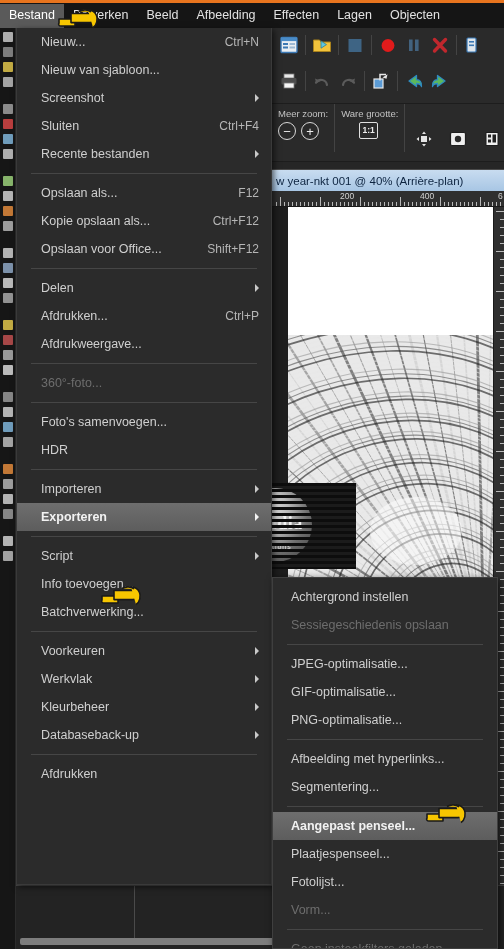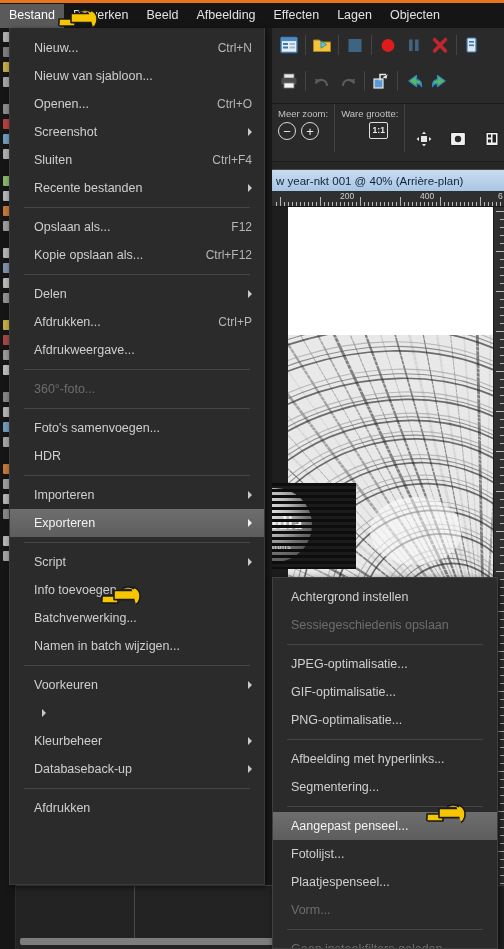--- a/index.html
+++ b/index.html
@@ -30,38 +30,38 @@
   
   .toolstrip {
     position:absolute; left:0; top:28px; width:16px; height:921px;
     background:#161616; border-right:1px solid #2c2c2c;
     display:flex; flex-direction:column; align-items:center; padding-top:4px; gap:5px;
   }
   .toolstrip .tool { width:10px; height:10px; border-radius:1px; opacity:.85; }
 
   
   .menu-panel {
-    position:absolute; left:9px; top:28px; width:256px; height:857px;
+    position:absolute; left:16px; top:28px; width:256px; height:857px;
     background:#2b2b2b; border:1px solid #3a3a3a; border-top:none;
     box-shadow:2px 2px 6px rgba(0,0,0,.6);
-    padding:6px 0 4px 0;
+    padding:0 0 4px 0;
   }
   .mrow {
     position:relative; height:28px; display:flex; align-items:center;
     padding:0 10px 0 24px; font-size:12.5px; color:#cfcfcf; cursor:default;
   }
   .mrow .lbl { flex:1; white-space:nowrap; }
   .mrow .acc { color:#b6b6b6; font-size:12px; padding-right:2px; }
   .mrow .arw {
     width:0; height:0; border-left:4px solid #c9c9c9;
     border-top:4px solid transparent; border-bottom:4px solid transparent;
     margin-left:8px; margin-right:2px;
   }
   .mrow.disabled { color:#6d6d6d; }
-  .mrow.hl { background:linear-gradient(#6e6e6e,#5d5d5d); color:#f2f2f2; }
+  .mrow.hl { background:linear-gradient(#6e6e6e,#5d5d5d); color:#f2f2f2;font-weight:bold; }
   .mrow.hl .arw { border-left-color:#f2f2f2; }
   .msep { height:1px; background:#464646; margin:5px 14px 5px 14px; }
 
   
   .submenu {
     position:absolute; left:272px; top:577px; width:226px; height:372px;
     background:#2b2b2b; border:1px solid #3f3f3f;
     box-shadow:2px 2px 7px rgba(0,0,0,.65);
     padding:5px 0 0 0; overflow:hidden;
   }
@@ -315,21 +315,21 @@
     <div class="zoombar">
       <div class="zgroup">
         <div class="zlbl">Meer zoom:</div>
         <div class="zbtns">
           <div class="zbtn">−</div>
           <div class="zbtn">+</div>
         </div>
       </div>
       <div class="zgroup">
         <div class="zlbl">Ware grootte:</div>
-        <div class="zbtns" style="padding-left:18px;justify-content:center;">
+        <div class="zbtns" style="padding-left:18px;">
           <div class="zbtn sq">1:1</div>
         </div>
       </div>
       <div class="zgroup" style="border-right:none; padding-top:22px;">
         <div class="zbtns" style="gap:8px;">
           <div class="tb-ico">
             <svg width="18" height="18" viewBox="0 0 18 18">
               <rect x="6" y="6" width="6" height="6" fill="#e4e4e4"></rect>
               <path d="M9 1.5l2 2.5H7zM9 16.5l2-2.5H7zM1.5 9l2.5 2V7zM16.5 9l-2.5 2V7z" fill="#e4e4e4"></path>
             </svg>
@@ -801,43 +801,43 @@
 
   <div class="menu-panel" id="file-menu">
       <div class="mrow">
         <span class="lbl">Nieuw...</span>
         <span class="acc">Ctrl+N</span>
       </div>
       <div class="mrow">
         <span class="lbl">Nieuw van sjabloon...</span>
       </div>
       <div class="mrow">
-        <span class="lbl">Openen...</span>
-        <span class="acc">Ctrl+O</span>
-      </div>
-      <div class="mrow">
         <span class="lbl">Screenshot</span>
         <span class="arw"></span>
       </div>
       <div class="mrow">
         <span class="lbl">Sluiten</span>
         <span class="acc">Ctrl+F4</span>
       </div>
       <div class="mrow">
         <span class="lbl">Recente bestanden</span>
         <span class="arw"></span>
       </div>
       <div class="msep"></div>
       <div class="mrow">
         <span class="lbl">Opslaan als...</span>
         <span class="acc">F12</span>
       </div>
       <div class="mrow">
         <span class="lbl">Kopie opslaan als...</span>
         <span class="acc">Ctrl+F12</span>
+      </div>
+      <div class="mrow">
+        <span class="lbl">Opslaan voor Office...</span>
+        <span class="acc">Shift+F12</span>
       </div>
       <div class="msep"></div>
       <div class="mrow">
         <span class="lbl">Delen</span>
         <span class="arw"></span>
       </div>
       <div class="mrow">
         <span class="lbl">Afdrukken...</span>
         <span class="acc">Ctrl+P</span>
       </div>
@@ -868,29 +868,27 @@
       <div class="mrow">
         <span class="lbl">Script</span>
         <span class="arw"></span>
       </div>
       <div class="mrow">
         <span class="lbl">Info toevoegen...</span>
       </div>
       <div class="mrow">
         <span class="lbl">Batchverwerking...</span>
       </div>
-      <div class="mrow">
-        <span class="lbl">Namen in batch wijzigen...</span>
-      </div>
       <div class="msep"></div>
       <div class="mrow">
         <span class="lbl">Voorkeuren</span>
         <span class="arw"></span>
       </div>
       <div class="mrow">
+        <span class="lbl">Werkvlak</span>
         <span class="arw"></span>
       </div>
       <div class="mrow">
         <span class="lbl">Kleurbeheer</span>
         <span class="arw"></span>
       </div>
       <div class="mrow">
         <span class="lbl">Databaseback-up</span>
         <span class="arw"></span>
       </div>
@@ -922,24 +920,24 @@
         <span class="lbl">Afbeelding met hyperlinks...</span>
       </div>
       <div class="mrow">
         <span class="lbl">Segmentering...</span>
       </div>
       <div class="msep"></div>
       <div class="mrow hl">
         <span class="lbl">Aangepast penseel...</span>
       </div>
       <div class="mrow">
+        <span class="lbl">Plaatjespenseel...</span>
+      </div>
+      <div class="mrow">
         <span class="lbl">Fotolijst...</span>
-      </div>
-      <div class="mrow">
-        <span class="lbl">Plaatjespenseel...</span>
       </div>
       <div class="mrow disabled">
         <span class="lbl">Vorm...</span>
       </div>
       <div class="msep"></div>
       <div class="mrow disabled">
         <span class="lbl">Geen insteekfilters geladen</span>
       </div>
     </div>
 

